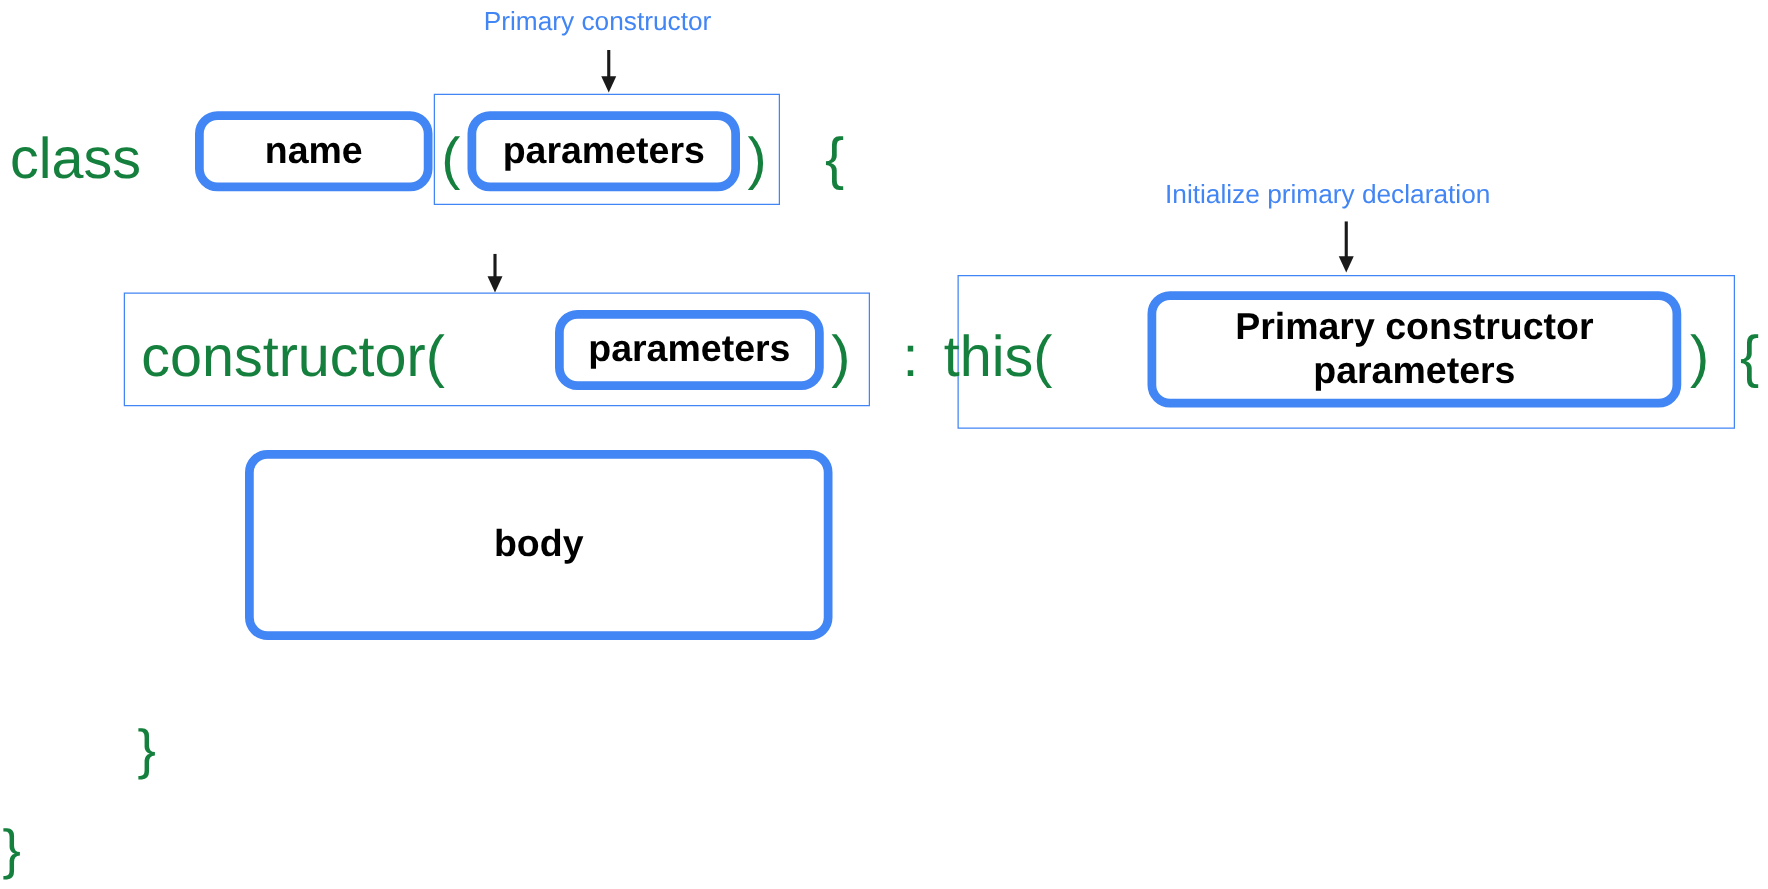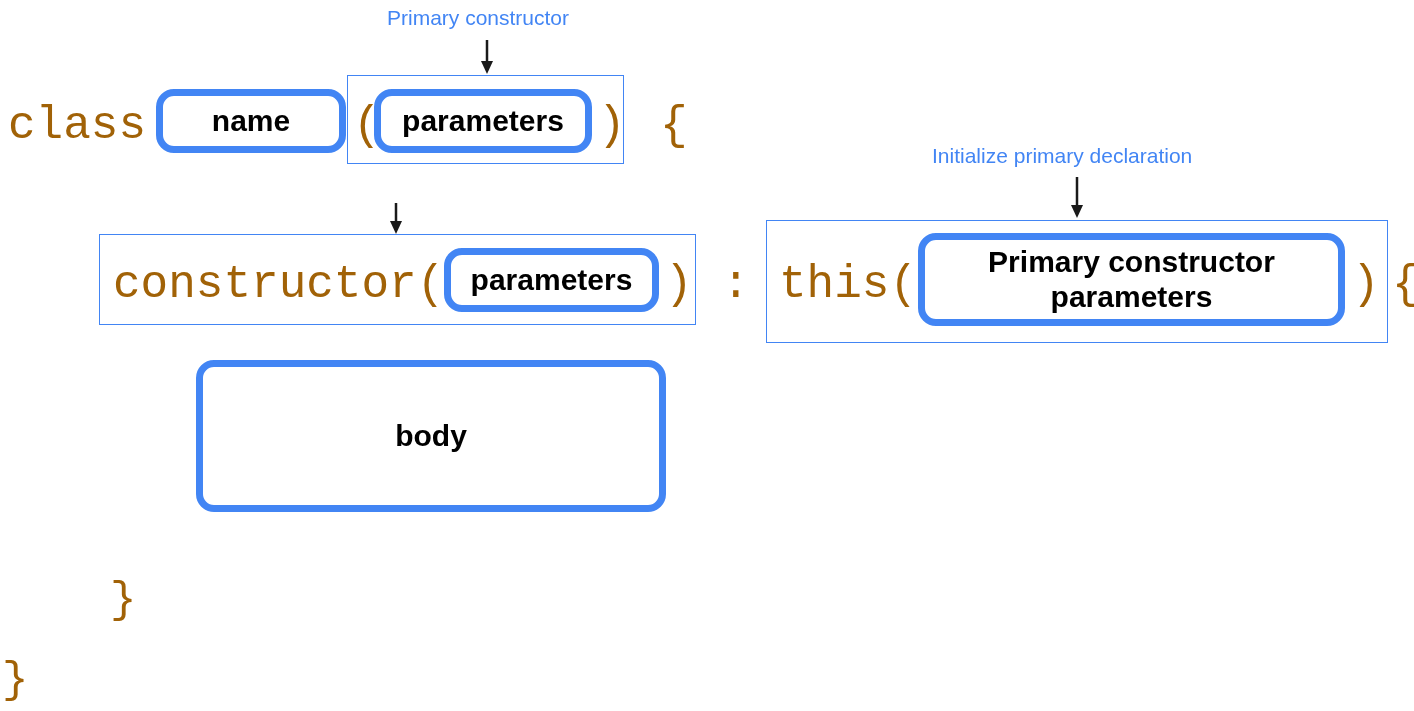--- a/index.html
+++ b/index.html
@@ -16,22 +16,22 @@
   }
   .stage {
     position: absolute;
     left: 0; top: 0;
     width: 1414px;
     height: 711px;
   }
   
   .code {
     position: absolute;
-    font-family: Liberation Mono, monospace;
-    color: #a16207;
+    font-family: Liberation Sans, sans-serif;
+    color: #15803d;
     font-size: 46px;
     line-height: 1;
     white-space: pre;
     letter-spacing: 0px;
   }
   .code.small-brace { font-size: 44px; }
 
   
   .annot {
     position: absolute;
@@ -128,21 +128,21 @@
 
   <div class="annot" style="left:932px; top:145px;">Initialize primary declaration</div>
 
   <svg class="arrow" style="left:1068px; top:177px;" width="20" height="43">
     <line x1="9" y1="0" x2="9" y2="31" stroke="#1a1a1a" stroke-width="2.5"></line>
     <polygon points="9,41 3,28 15,28" fill="#1a1a1a"></polygon>
   </svg>
 
   <div class="thinbox" style="left:766px; top:220px; width:622px; height:123px;"></div>
 
-  <div class="code" style="left:779px; top:262px;">this(</div>
+  <div class="code" style="left:755px; top:262px;">this(</div>
 
   <div class="roundbox big" style="left:918px; top:233px; width:427px; height:93px;">
     <span class="rb-text">Primary constructor
 parameters</span>
   </div>
 
   <div class="code" style="left:1352px; top:262px;">)</div>
 
   <div class="code" style="left:1392px; top:262px;">{</div>
 

